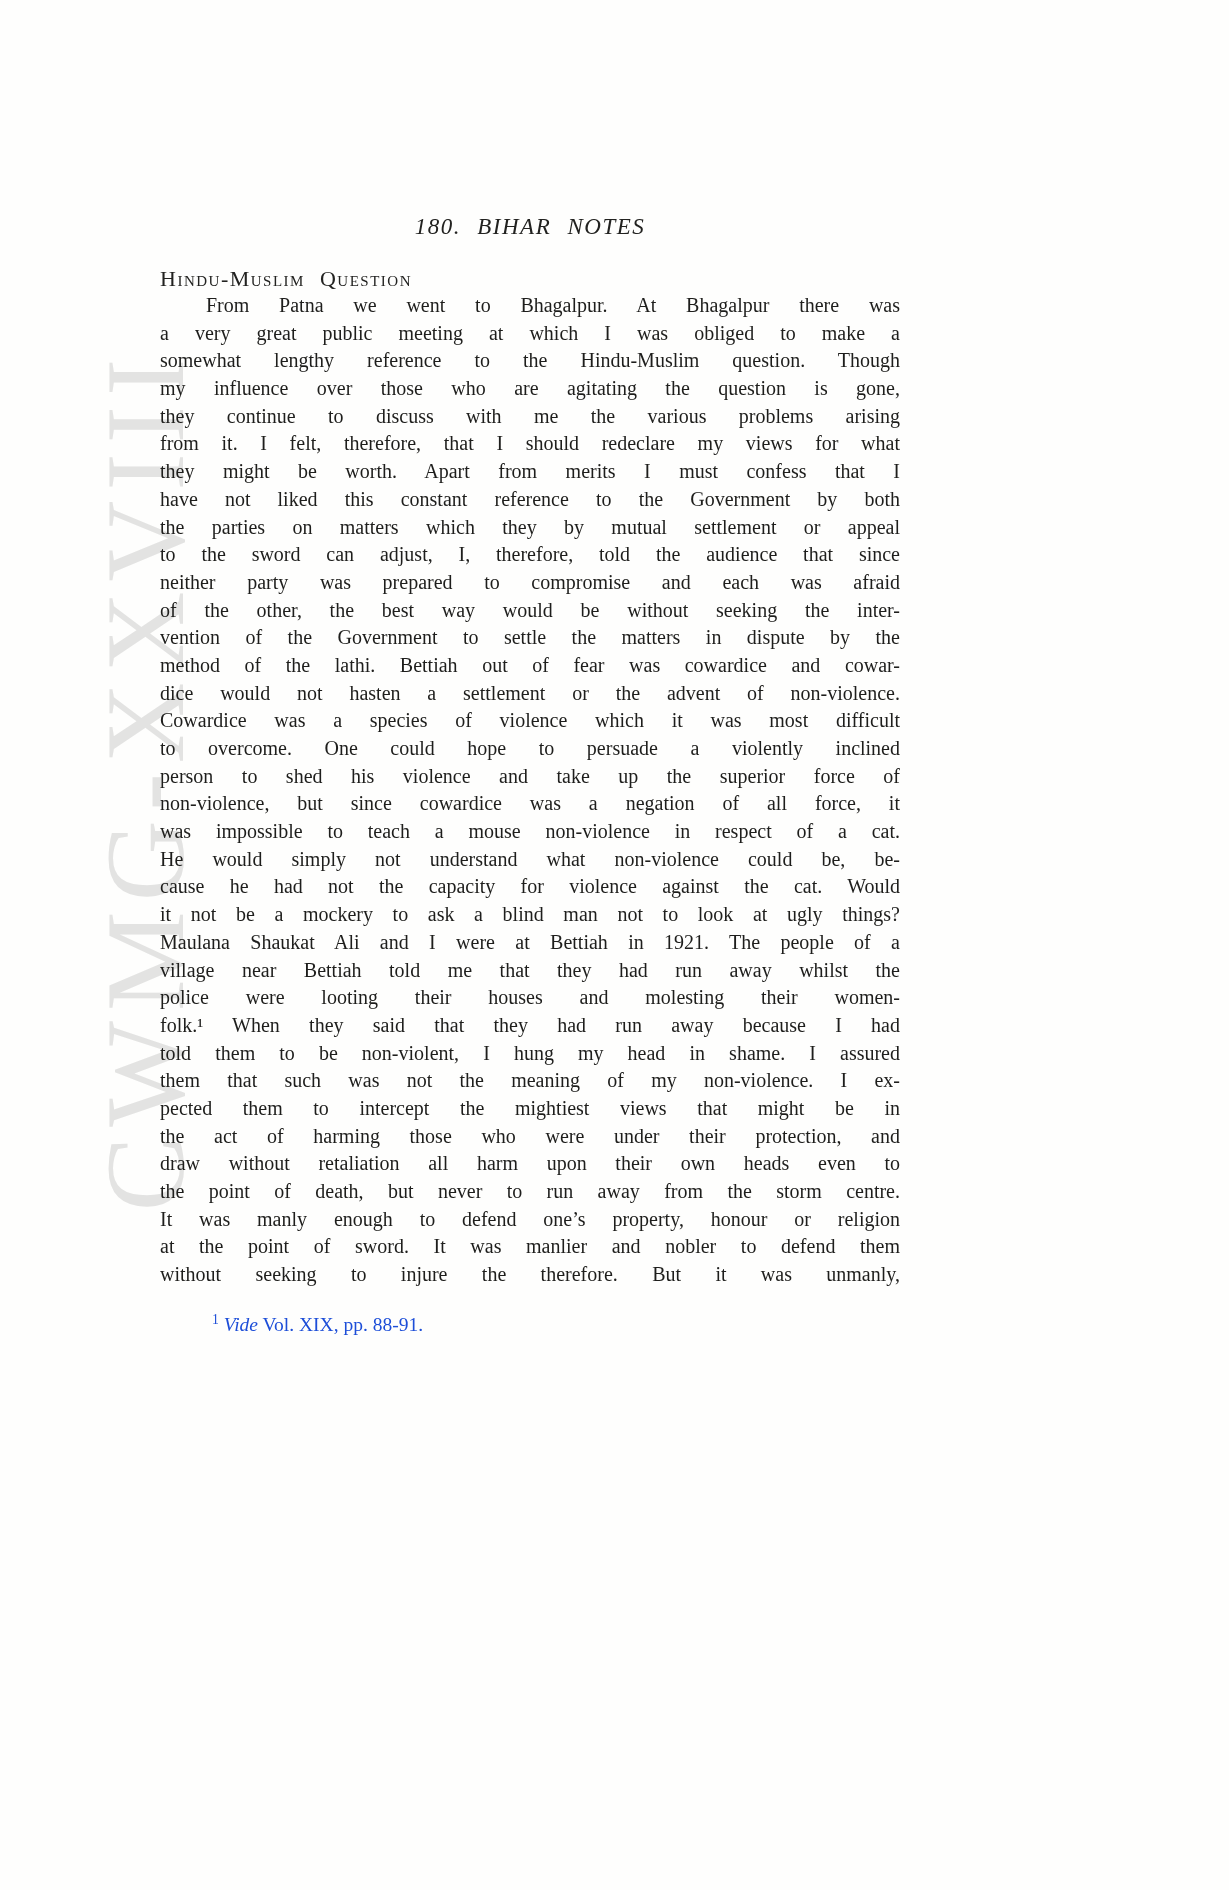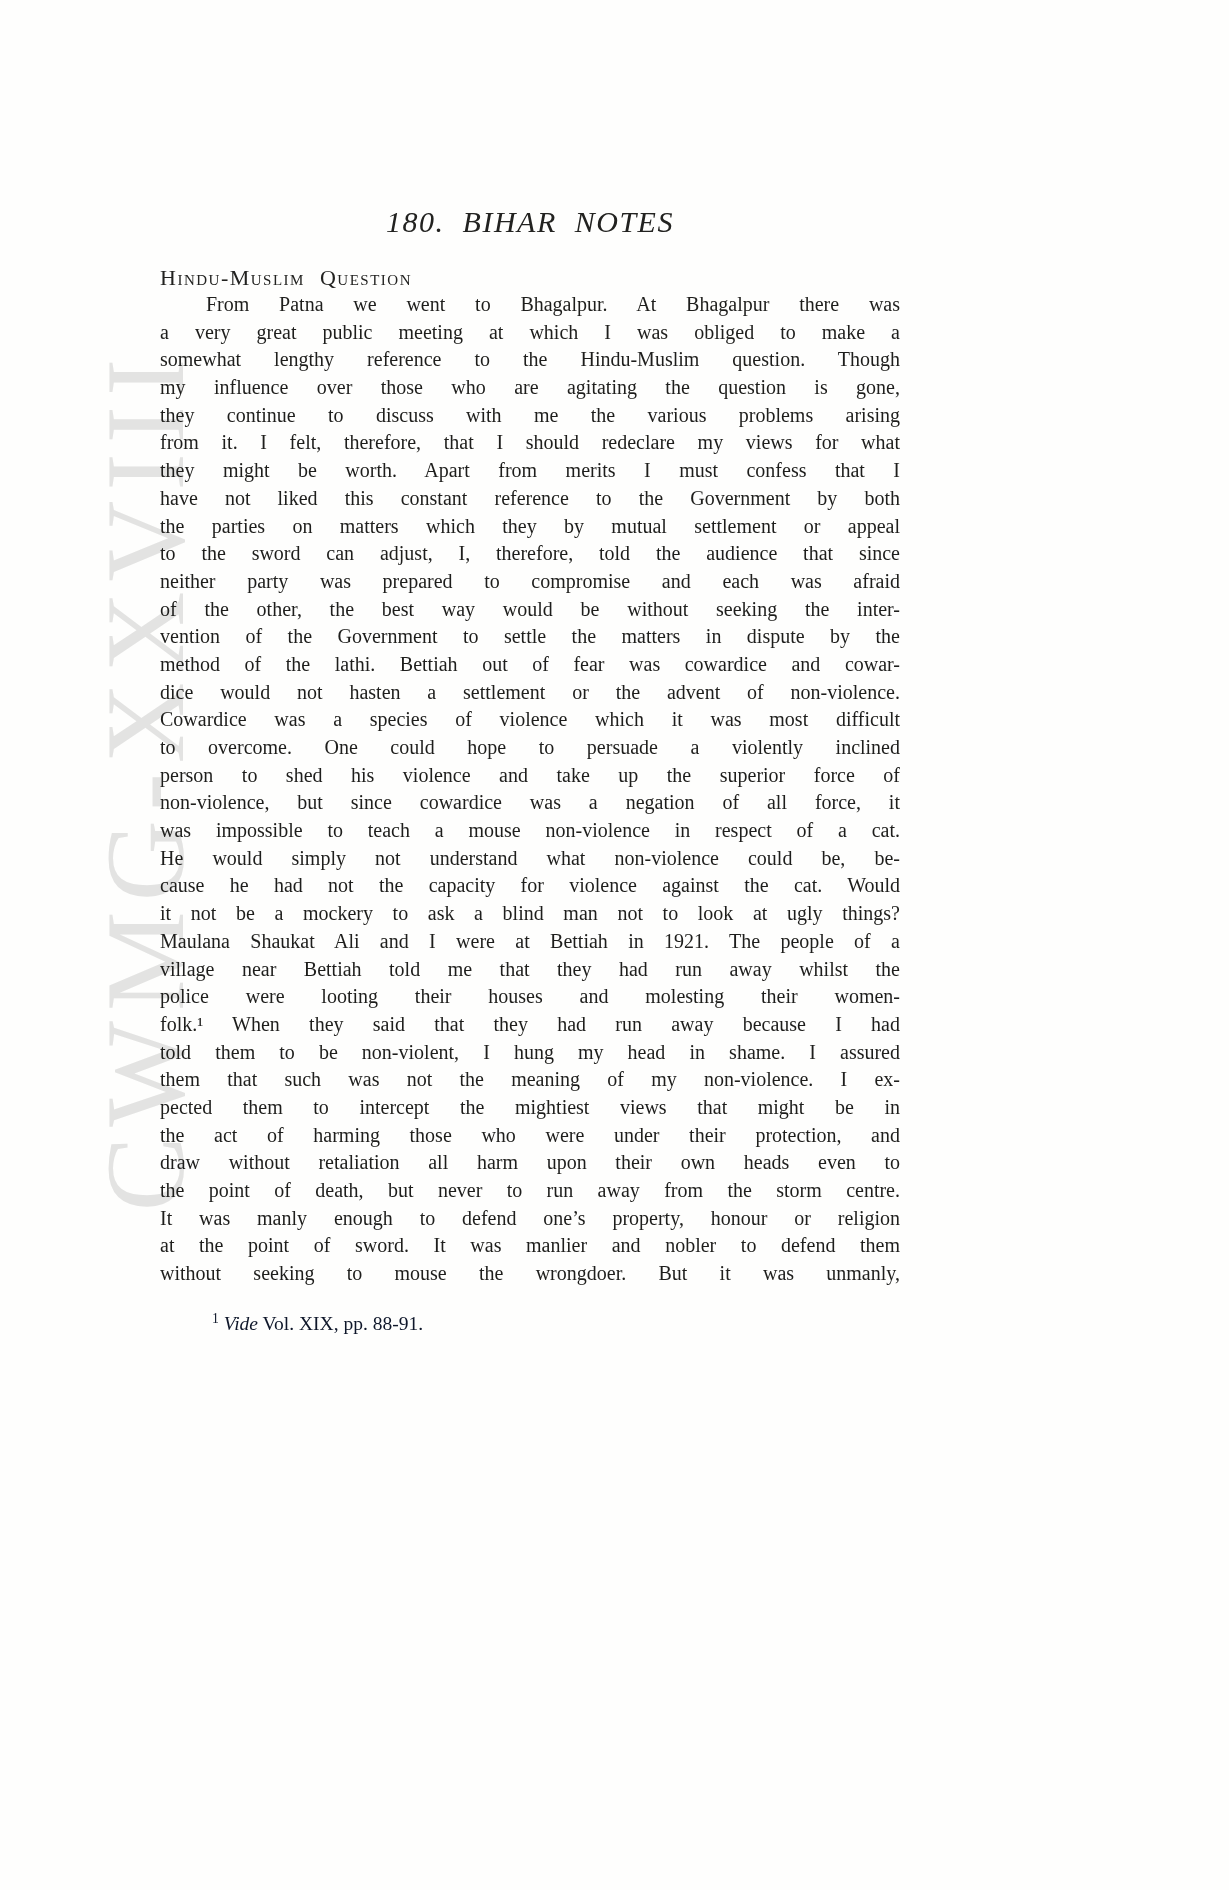--- a/index.html
+++ b/index.html
@@ -30,25 +30,25 @@
     z-index: 0;
   }
   .content {
     position: absolute;
     left: 160px;
     top: 205px;
     width: 740px;
     z-index: 1;
   }
   .title {
-    margin: 0;
+    margin: 9px;
     text-align: center;
     font-style: italic;
     font-weight: normal;
-    font-size: 30px;
+    font-size: 23px;
     letter-spacing: 1.5px;
     word-spacing: 9px;
     color: #222220;
   }
   .section-heading {
     margin: 26px 0 0 0;
     font-weight: normal;
     font-variant: small-caps;
     font-size: 22px;
     letter-spacing: 1.5px;
@@ -67,21 +67,21 @@
     overflow: visible;
   }
   .line.indent {
     padding-left: 46px;
   }
   .footnote {
     margin-top: 24px;
     padding-left: 52px;
     font-size: 19.5px;
     line-height: 24px;
-    color: #0f172a;
+    color: #1d4ed8;
   }
   .footnote sup {
     font-size: 70%;
     vertical-align: super;
     line-height: 0;
   }
   .footnote .work {
     font-style: italic;
   }
 </style>
@@ -127,19 +127,19 @@
       <div class="line">police were looting their houses and molesting their women-</div>
       <div class="line">folk.¹ When they said that they had run away because I had</div>
       <div class="line">told them to be non-violent, I hung my head in shame. I assured</div>
       <div class="line">them that such was not the meaning of my non-violence. I ex-</div>
       <div class="line">pected them to intercept the mightiest views that might be in</div>
       <div class="line">the act of harming those who were under their protection, and</div>
       <div class="line">draw without retaliation all harm upon their own heads even to</div>
       <div class="line">the point of death, but never to run away from the storm centre.</div>
       <div class="line">It was manly enough to defend one’s property, honour or religion</div>
       <div class="line">at the point of sword. It was manlier and nobler to defend them</div>
-      <div class="line">without seeking to mouse the wrongdoer. But it was unmanly,</div>
+      <div class="line">without seeking to injure the therefore. But it was unmanly,</div>
     </div>
 
     <p class="footnote"><sup>1</sup> <span class="work">Vide</span> <span>Vol. XIX, pp. 88-91.</span></p>
 
   </div>
 </div>
 
 </body></html>

